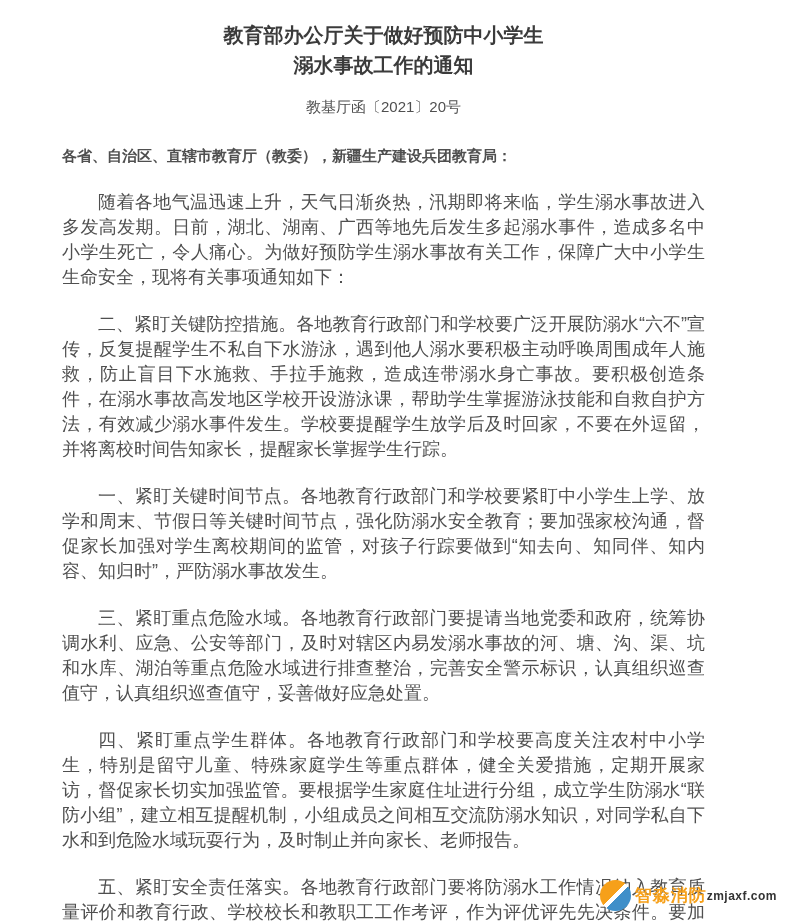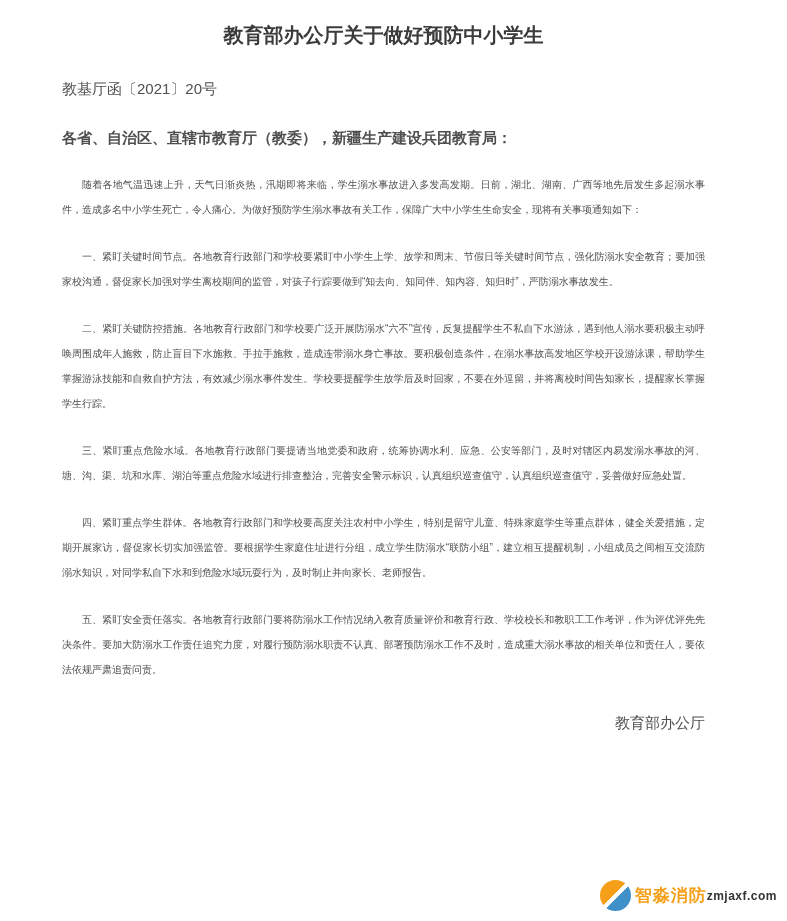--- a/index.html
+++ b/index.html
@@ -16,34 +16,34 @@
   }
   .title {
     text-align: center;
     font-weight: bold;
     font-size: 20px;
     line-height: 30px;
     color: #3b3b3b;
     margin: 0;
   }
   .doc-number {
-    text-align: left;
+    text-align: center;
     font-size: 15px;
     color: #4f4f4f;
-    margin-top: 30px;
+    margin-top: 18px;
   }
   .recipient {
     font-size: 15px;
     line-height: 25px;
     color: #4f4f4f;
     margin-top: 26px;
     font-weight: bold;
   }
   .para {
-    font-size: 10px;
+    font-size: 18px;
     line-height: 25px;
     color: #4f4f4f;
     text-indent: 2em;
     text-align: justify;
     margin: 22px 0 0 0;
   }
   .signature {
     text-align: right;
     font-size: 15px;
     color: #4f4f4f;
@@ -84,29 +84,30 @@
     letter-spacing: 0.5px;
   }
 </style>
 </head>
 <body>
 
 <div class="page">
 
   <h1 class="title">
     <span>教育部办公厅关于做好预防中小学生</span><br>
+    <span>溺水事故工作的通知</span>
   </h1>
 
   <div class="doc-number">教基厅函〔2021〕20号</div>
 
   <div class="recipient">各省、自治区、直辖市教育厅（教委），新疆生产建设兵团教育局：</div>
 
   <p class="para">随着各地气温迅速上升，天气日渐炎热，汛期即将来临，学生溺水事故进入多发高发期。日前，湖北、湖南、广西等地先后发生多起溺水事件，造成多名中小学生死亡，令人痛心。为做好预防学生溺水事故有关工作，保障广大中小学生生命安全，现将有关事项通知如下：</p>
+  <p class="para">二、紧盯关键防控措施。各地教育行政部门和学校要广泛开展防溺水“六不”宣传，反复提醒学生不私自下水游泳，遇到他人溺水要积极主动呼唤周围成年人施救，防止盲目下水施救、手拉手施救，造成连带溺水身亡事故。要积极创造条件，在溺水事故高发地区学校开设游泳课，帮助学生掌握游泳技能和自救自护方法，有效减少溺水事件发生。学校要提醒学生放学后及时回家，不要在外逗留，并将离校时间告知家长，提醒家长掌握学生行踪。</p>
   <p class="para">一、紧盯关键时间节点。各地教育行政部门和学校要紧盯中小学生上学、放学和周末、节假日等关键时间节点，强化防溺水安全教育；要加强家校沟通，督促家长加强对学生离校期间的监管，对孩子行踪要做到“知去向、知同伴、知内容、知归时”，严防溺水事故发生。</p>
-  <p class="para">二、紧盯关键防控措施。各地教育行政部门和学校要广泛开展防溺水“六不”宣传，反复提醒学生不私自下水游泳，遇到他人溺水要积极主动呼唤周围成年人施救，防止盲目下水施救、手拉手施救，造成连带溺水身亡事故。要积极创造条件，在溺水事故高发地区学校开设游泳课，帮助学生掌握游泳技能和自救自护方法，有效减少溺水事件发生。学校要提醒学生放学后及时回家，不要在外逗留，并将离校时间告知家长，提醒家长掌握学生行踪。</p>
   <p class="para">三、紧盯重点危险水域。各地教育行政部门要提请当地党委和政府，统筹协调水利、应急、公安等部门，及时对辖区内易发溺水事故的河、塘、沟、渠、坑和水库、湖泊等重点危险水域进行排查整治，完善安全警示标识，认真组织巡查值守，认真组织巡查值守，妥善做好应急处置。</p>
   <p class="para">四、紧盯重点学生群体。各地教育行政部门和学校要高度关注农村中小学生，特别是留守儿童、特殊家庭学生等重点群体，健全关爱措施，定期开展家访，督促家长切实加强监管。要根据学生家庭住址进行分组，成立学生防溺水“联防小组”，建立相互提醒机制，小组成员之间相互交流防溺水知识，对同学私自下水和到危险水域玩耍行为，及时制止并向家长、老师报告。</p>
   <p class="para">五、紧盯安全责任落实。各地教育行政部门要将防溺水工作情况纳入教育质量评价和教育行政、学校校长和教职工工作考评，作为评优评先先决条件。要加大防溺水工作责任追究力度，对履行预防溺水职责不认真、部署预防溺水工作不及时，造成重大溺水事故的相关单位和责任人，要依法依规严肃追责问责。</p>
 
   <div class="signature">教育部办公厅</div>
 
 </div>
 
 <div class="watermark">
   <div class="wm-icon"></div>

